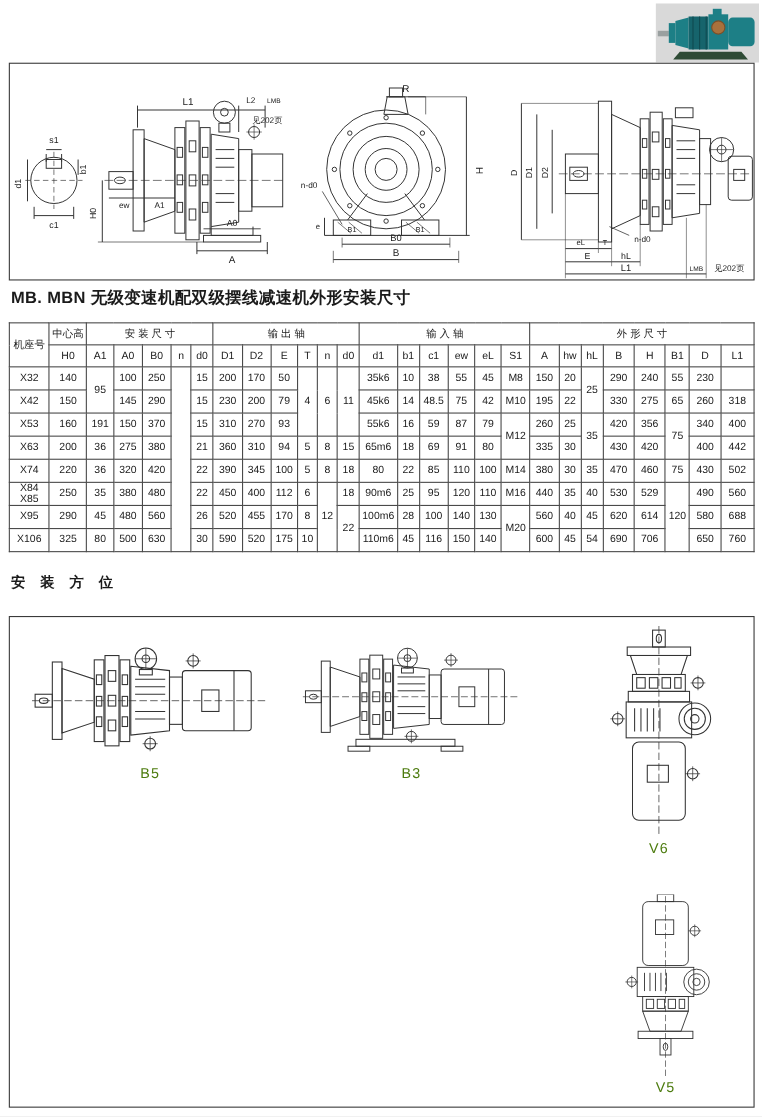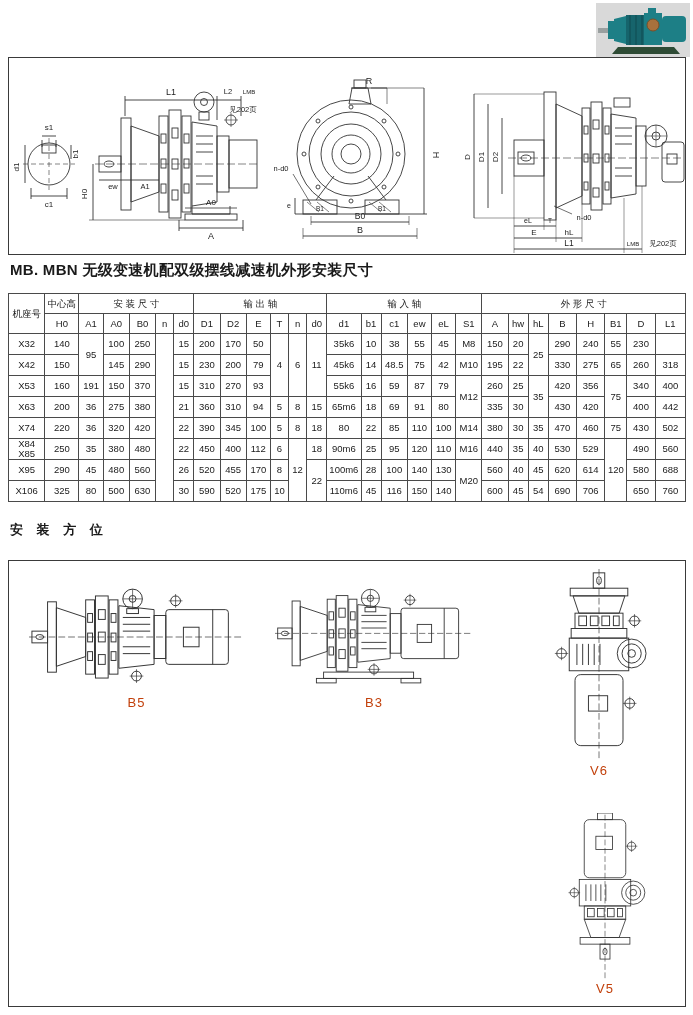--- a/index.html
+++ b/index.html
@@ -12,21 +12,21 @@
               letter-spacing:0.3px;white-space:nowrap;}
   .section-heading{position:absolute;left:10px;top:521px;font-size:13px;font-weight:bold;
                    letter-spacing:5px;}
   table.dim{position:absolute;left:8px;top:293px;width:678px;border-collapse:collapse;
             table-layout:fixed;font-size:9.5px;}
   table.dim td{border:1px solid #4a4a4a;text-align:center;vertical-align:middle;
                padding:0;height:20px;line-height:1.05;white-space:pre-line;overflow:hidden;}
   table.dim tr.hdr td{height:19px;font-size:9.5px;}
   #orient-box{left:8px;top:560px;width:678px;height:447px;}
   .orient{position:absolute;display:flex;flex-direction:column;align-items:center;}
-  .orient-label{font-size:13px;letter-spacing:1px;color:#c2410c;margin-top:2px;}
+  .orient-label{font-size:13px;letter-spacing:1px;color:#4d7c0f;margin-top:2px;}
   .photo{position:absolute;left:596px;top:3px;width:94px;height:54px;}
   text{font-family:"Liberation Sans", sans-serif;fill:#222;stroke:none;}
 </style>
 </head>
 <body>
 
 <div class="page">
 
   <svg width="0" height="0" style="position:absolute" aria-hidden="true">
     <defs>

